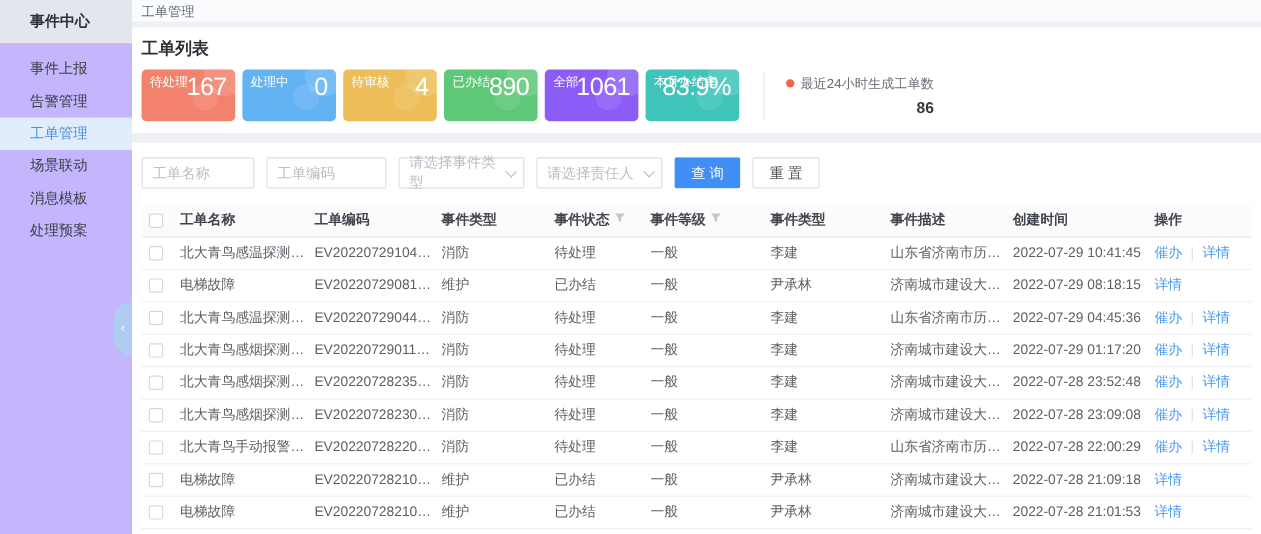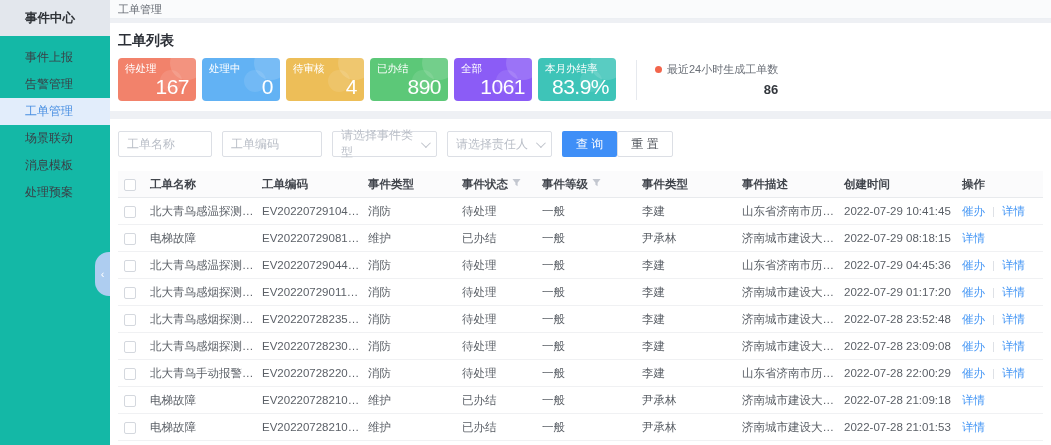--- a/index.html
+++ b/index.html
@@ -1,21 +1,21 @@
 <!DOCTYPE html>
 <html><head>
 <meta charset="utf-8">
 <style>
   * { margin:0; padding:0; box-sizing:border-box; }
   html,body { width:1051px; height:445px; overflow:hidden; }
   body { font-family:"Liberation Sans","DejaVu Sans",sans-serif; background:#eef0f4; color:#333; }
   .screen { width:1051px; height:445px; display:flex; overflow:hidden; }
 
   
-  .sidebar { width:110px; background:#14b8a6; position:relative; flex-shrink:0; }
+  .sidebar { width:110px; background:#c4b5fd; position:relative; flex-shrink:0; }
   .sb-header { height:36px; line-height:36px; background:#e3e7ed; font-size:12.5px; font-weight:bold; color:#2f3338; padding-left:25px; }
   .sb-nav { padding-top:8px; }
   .sb-item { height:27px; line-height:27px; padding-left:25px; font-size:12px; color:#3a3f46; cursor:pointer; }
   .sb-item.active { background:#e2edfb; color:#4a90e2; }
   .collapse-tab { position:absolute; right:0; top:252px; width:15px; height:44px;
     background:#aecdf0; border-radius:10px 0 0 10px; color:#fff; font-size:11px;
     display:flex; align-items:center; justify-content:center; cursor:pointer;
     border-top-left-radius:14px; border-bottom-left-radius:14px; }
 
   
@@ -26,42 +26,42 @@
   .panel1 { margin-top:4px; padding:9px 8px 10px 8px; }
   .panel-title { font-size:14px; font-weight:bold; color:#2b2f36; margin-bottom:8px; }
   .stats-row { display:flex; align-items:center; }
   .stat-card { width:78px; height:43px; border-radius:4px; margin-right:6px; position:relative;
     color:#fff; overflow:hidden; flex-shrink:0; }
   .stat-card::before { content:""; position:absolute; width:34px; height:34px; border-radius:50%;
     background:rgba(255,255,255,.14); right:-8px; top:-12px; }
   .stat-card::after { content:""; position:absolute; width:22px; height:22px; border-radius:50%;
     background:rgba(255,255,255,.10); right:14px; top:12px; }
   .stat-label { position:absolute; left:7px; top:4px; font-size:10.5px; z-index:1; }
-  .stat-value { position:absolute; right:7px; bottom:2px; font-size:21px; letter-spacing:-.5px; z-index:1; }
+  .stat-value { position:absolute; right:7px; bottom:16px; font-size:21px; letter-spacing:-.5px; z-index:1; }
   .stat-divider { width:1px; height:40px; background:#e6e9ee; margin:0 18px 0 14px; }
   .side-stat { display:flex; flex-direction:column; justify-content:center;text-align:right; }
   .side-stat-top { display:flex; align-items:center; font-size:11px; color:#6a6f77; }
   .dot { width:7px; height:7px; border-radius:50%; margin-right:5px; flex-shrink:0; }
   .side-stat-value { font-size:13px; font-weight:bold; color:#33373d; margin-top:5px; }
 
   
   .panel2 { margin-top:8px; flex:1; padding:12px 8px 0 8px; display:flex; flex-direction:column; min-height:0; }
   .filters { display:flex; align-items:center; margin-bottom:14px; }
   .f-input { height:26px; border:1px solid #dcdfe5; border-radius:2px; font-size:12px; padding:0 8px;
     color:#444; margin-right:10px; outline:none; font-family:inherit; }
   .f-input::placeholder { color:#b9bec7; }
   .f-input.w1 { width:94px; } .f-input.w2 { width:100px; }
   .f-select { height:26px; width:105px; border:1px solid #dcdfe5; border-radius:2px; font-size:12px;
     color:#b9bec7; margin-right:10px; display:flex; align-items:center; justify-content:space-between;
     padding:0 8px; cursor:pointer; background:#fff; }
   .chevron { width:7px; height:7px; border-right:1.4px solid #c0c4cc; border-bottom:1.4px solid #c0c4cc;
     transform:rotate(45deg) translateY(-2px); flex-shrink:0; }
   .btn { height:26px; border-radius:2px; font-size:12px; padding:0 13px; cursor:pointer;
     border:1px solid transparent; font-family:inherit; }
-  .btn-primary { background:#3f8ff7; color:#fff; }
+  .btn-primary { background:#3f8ff7; color:#fff; margin-right:10px; }
   .btn-plain { background:#fff; border-color:#dcdfe5; color:#51555c; }
 
   
   .grid { width:100%; border-collapse:collapse; table-layout:fixed; font-size:11.5px; }
   .grid th, .grid td { text-align:left; padding:0 4px 0 2px; height:26px; line-height:26px;
     white-space:nowrap; overflow:hidden; text-overflow:ellipsis; border-bottom:1px solid #f0f1f3; }
   .grid thead th { color:#41454c; font-weight:bold; background:#fbfbfc; border-bottom:1px solid #e8eaed; }
   .grid td { color:#5a5f66; }
   .grid th:nth-child(1), .grid td:nth-child(1) { width:30px; padding-left:6px; }
   .grid th:nth-child(2) { width:112px; }

